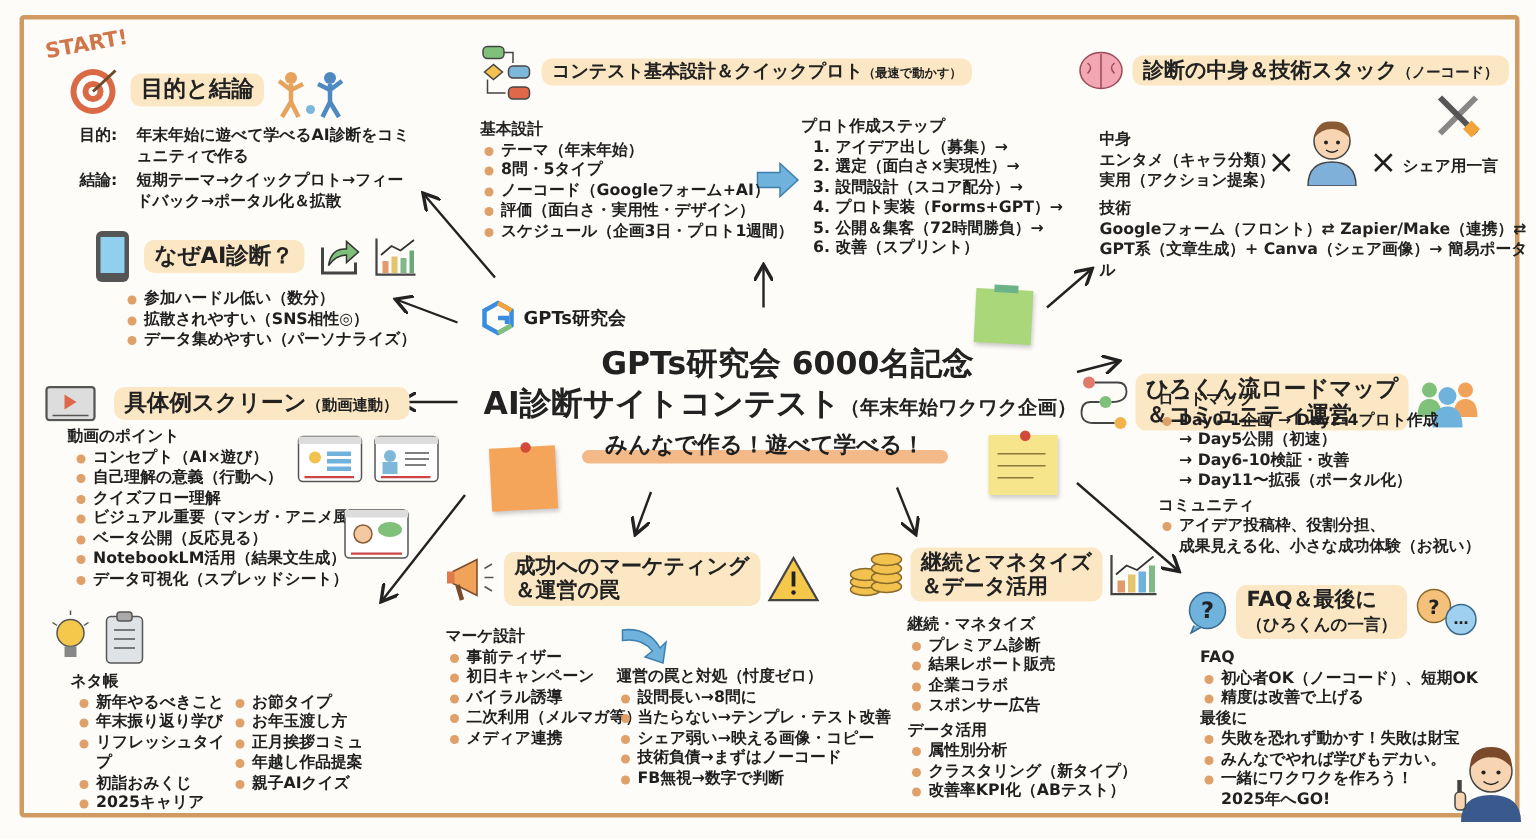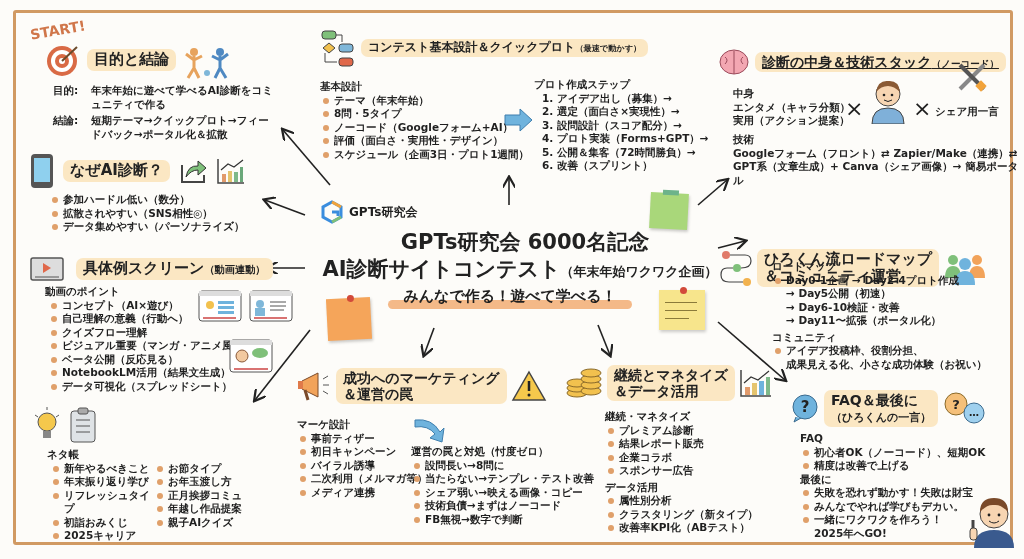--- a/index.html
+++ b/index.html
@@ -76,21 +76,21 @@
       <span class="lbl">目的:</span>
       <span class="v">年末年始に遊べて学べるAI診断をコミュニティで作る</span>
     </div>
     <div class="row" style="margin-top:3px;">
       <span class="lbl">結論:</span>
       <span class="v">短期テーマ→クイックプロト→フィードバック→ポータル化＆拡散</span>
     </div>
   </div>
 </div>
 
-<div class="abs" style="left:29px; top:152px;">
+<div class="abs" style="left:62px; top:152px;">
   <div style="display:flex; align-items:center; gap:8px;">
     <svg width="26" height="38">
       <rect x="2" y="2" width="22" height="34" rx="4" fill="#555"></rect>
         <rect x="5" y="6" width="16" height="24" fill="#8fd0ee"></rect>
     </svg>
     <span class="pill" style="font-size:15px;">なぜAI診断？</span>
     <svg width="30" height="28">
       <path d="M4,8 L4,25 L26,25 L26,18" fill="none" stroke="#444" stroke-width="2"></path>
       <path d="M8,20 Q10,8 20,9 L20,4 L28,11 L20,18 L20,13 Q13,13 8,20 Z" fill="#7ec07a" stroke="#333" stroke-width="1"></path>
     </svg>
@@ -222,21 +222,21 @@
   <ol class="s">
     <li>1. アイデア出し（募集）→</li>
     <li>2. 選定（面白さ×実現性）→</li>
     <li>3. 設問設計（スコア配分）→</li>
     <li>4. プロト実装（Forms+GPT）→</li>
     <li>5. 公開＆集客（72時間勝負）→</li>
     <li>6. 改善（スプリント）</li>
   </ol>
 </div>
 
-<div class="abs" style="left:718px; top:47px;text-decoration:underline;">
+<div class="abs" style="left:718px; top:32px;">
   <div style="display:flex; align-items:center; gap:5px;">
     <svg width="32" height="30">
       <ellipse cx="16" cy="15" rx="14" ry="12" fill="#f3a7b2" stroke="#9a4a5a"></ellipse>
       <line x1="16" y1="4" x2="16" y2="27" stroke="#9a4a5a"></line>
         <path d="M7,10 Q11,13 7,17 M25,10 Q21,13 25,17" fill="none" stroke="#9a4a5a"></path>
     </svg>
     <span class="pill" style="font-size:14px;"><span>診断の中身＆技術スタック</span><small>（ノーコード）</small></span>
   </div>
 </div>
 <div class="abs" style="left:733px; top:87px;">

